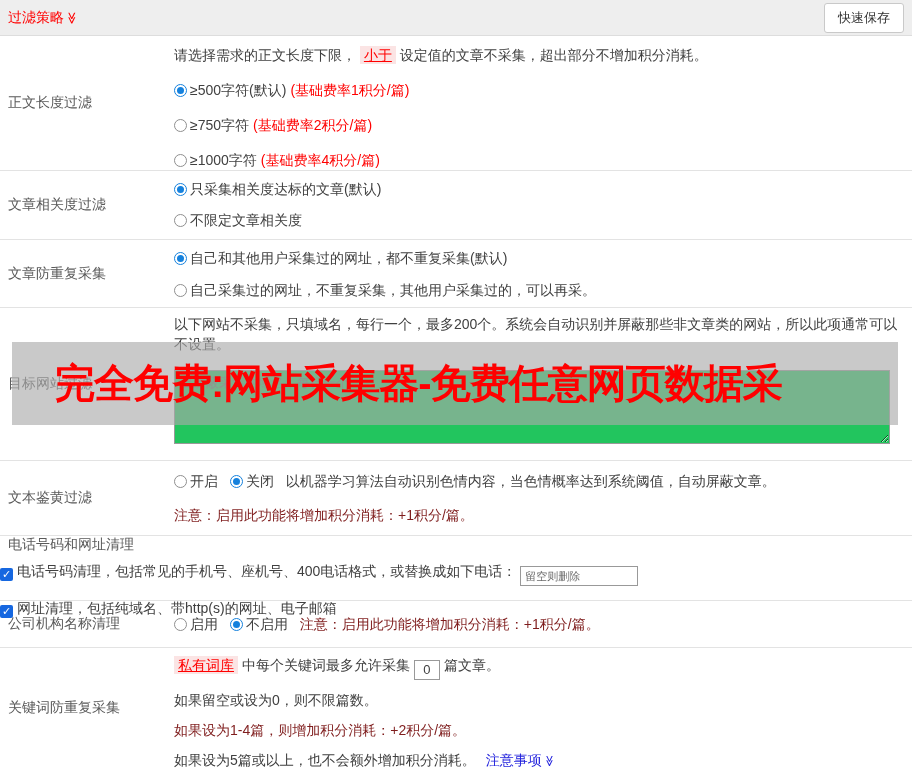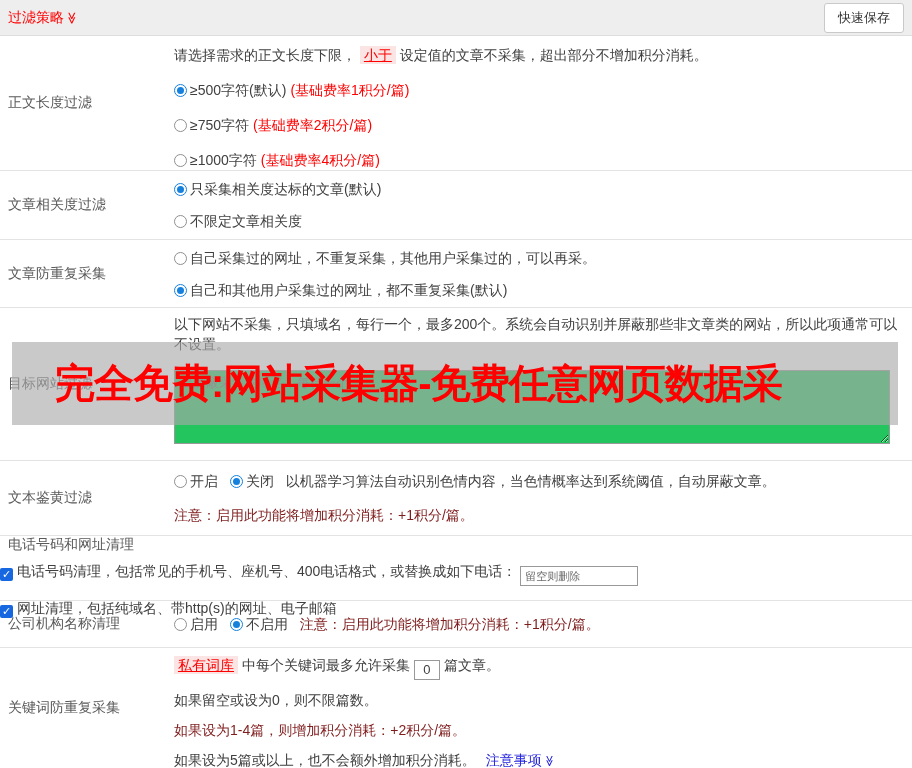--- a/index.html
+++ b/index.html
@@ -22,21 +22,21 @@
   .row { display: flex; border-bottom: 1px solid #e3e3e3; }
   .row-label {
     width: 174px; min-width: 174px; padding-left: 8px; color: #595959;
     display: flex; align-items: center; font-size: 14px;
   }
   .row-content { flex: 1; padding-right: 8px; }
   .line { line-height: 20px; }
   .r-body { height: 135px; } .r-body .row-content { padding-top: 9px; }
   .r-body .opt { margin-top: 15px; }
   .r-rel  { height: 69px; }  .r-rel .row-content { padding-top: 8px; }
-  .r-rel .opt + .opt { margin-top: 12px; }
+  .r-rel .opt + .opt { margin-top: 12px; font-family: Liberation Mono, monospace; }
   .r-dup  { height: 68px; }  .r-dup .row-content { padding-top: 8px; }
   .r-dup .opt + .opt { margin-top: 12px; }
   .r-site { height: 153px; } .r-site .row-content { padding-top: 6px; }
   .r-porn { height: 75px; }  .r-porn .row-content { padding-top: 10px; }
   .r-porn .note { margin-top: 14px; }
   .r-phone { height: 65px; flex-direction: column; } .r-phone .row-content { padding-top: 7px; }
   .r-phone .line + .line { margin-top: 12px; }
   .r-comp { height: 47px; }  .r-comp .row-content { padding-top: 13px; }
   .r-kw { height: 120px; border-bottom: none; } .r-kw .row-content { padding-top: 7px; }
   .r-kw .line + .line { margin-top: 10px; }
@@ -127,24 +127,24 @@
     <div class="line opt">
       <span class="radio"></span><span>不限定文章相关度</span>
     </div>
   </div>
 </div>
 
 <div class="row r-dup">
   <div class="row-label">文章防重复采集</div>
   <div class="row-content">
     <div class="line opt">
+      <span class="radio checked"></span><span>自己和其他用户采集过的网址，都不重复采集(默认)</span>
+    </div>
+    <div class="line opt">
       <span class="radio"></span><span>自己采集过的网址，不重复采集，其他用户采集过的，可以再采。</span>
-    </div>
-    <div class="line opt">
-      <span class="radio checked"></span><span>自己和其他用户采集过的网址，都不重复采集(默认)</span>
     </div>
   </div>
 </div>
 
 <div class="row r-site">
   <div class="row-label">目标网站过滤</div>
   <div class="row-content">
     <div class="line">以下网站不采集，只填域名，每行一个，最多200个。系统会自动识别并屏蔽那些非文章类的网站，所以此项通常可以不设置。</div>
     <textarea class="site-textarea" placeholder="要屏蔽采集的域名，每行一个" style=""></textarea>
   </div>

